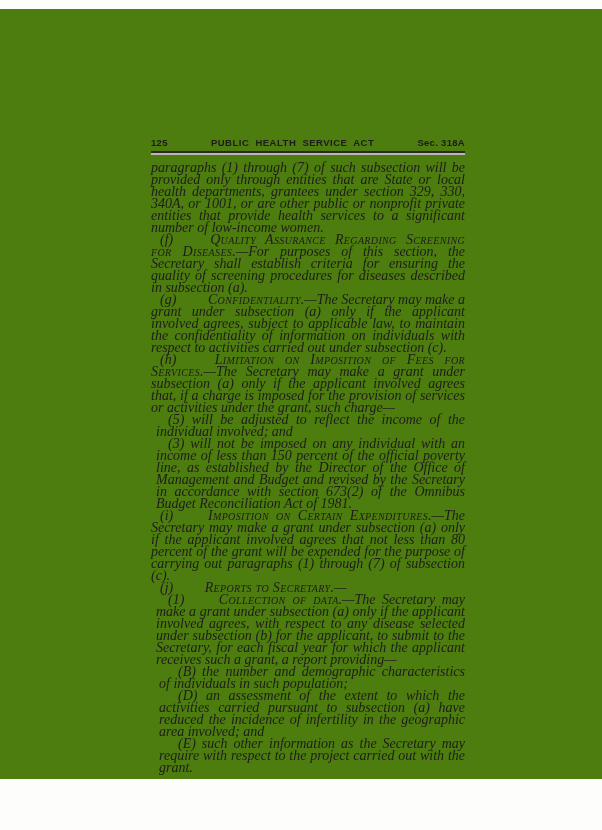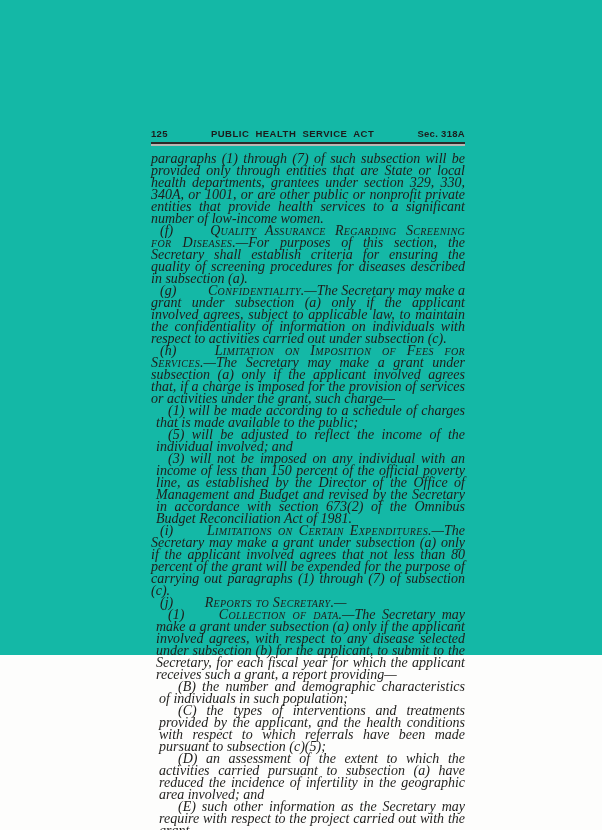--- a/index.html
+++ b/index.html
@@ -8,23 +8,23 @@
     width: 602px;
     height: 830px;
     overflow: hidden;
   }
   body {
     background: #fdfdfc;
     font-family: "Liberation Serif", serif;
   }
   .sheet {
     position: absolute;
-    left: 0; top: 0;
-    width: 602px; height: 655px;
-    background: #14b8a6;
+    left: 0; top: 9px;
+    width: 602px; height: 770px;
+    background: #4d7c0f;
   }
   .content {
     position: absolute;
     left: 151px;
     top: 128px;
     width: 314px;
     color: #1e1d1b;
   }
   .running-head {
     display: flex;
@@ -78,25 +78,23 @@
       <span class="pageno">125</span>
       <span class="title">PUBLIC HEALTH SERVICE ACT</span>
       <span class="section">Sec. 318A</span>
     </div>
     <div class="head-rule"></div>
     <div class="doc-body">
         <p class="L0 flush"><span>paragraphs (1) through (7) of such subsection will be provided only through entities that are State or local health departments, grantees under section 329, 330, 340A, or 1001, or are other public or nonprofit private entities that provide health services to a significant number of low-income women.</span></p>
         <p class="L0"><span>(f) </span><span class="sc">Quality Assurance Regarding Screening for Diseases</span><span>.—For purposes of this section, the Secretary shall establish criteria for ensuring the quality of screening procedures for diseases described in subsection (a).</span></p>
         <p class="L0"><span>(g) </span><span class="sc">Confidentiality</span><span>.—The Secretary may make a grant under subsection (a) only if the applicant involved agrees, subject to applicable law, to maintain the confidentiality of information on individuals with respect to activities carried out under subsection (c).</span></p>
         <p class="L0"><span>(h) </span><span class="sc">Limitation on Imposition of Fees for Services</span><span>.—The Secretary may make a grant under subsection (a) only if the applicant involved agrees that, if a charge is imposed for the provision of services or activities under the grant, such charge—</span></p>
-        <p class="L1"><span>(1) will be made according to a schedule of charges that is made available to the public;</span></p>
         <p class="L1"><span>(5) will be adjusted to reflect the income of the individual involved; and</span></p>
         <p class="L1"><span>(3) will not be imposed on any individual with an income of less than 150 percent of the official poverty line, as established by the Director of the Office of Management and Budget and revised by the Secretary in accordance with section 673(2) of the Omnibus Budget Reconciliation Act of 1981.</span></p>
-        <p class="L0"><span>(i) </span><span class="sc">Limitations on Certain Expenditures</span><span>.—The Secretary may make a grant under subsection (a) only if the applicant involved agrees that not less than 80 percent of the grant will be expended for the purpose of carrying out paragraphs (1) through (7) of subsection (c).</span></p>
+        <p class="L0"><span>(i) </span><span class="sc">Imposition on Certain Expenditures</span><span>.—The Secretary may make a grant under subsection (a) only if the applicant involved agrees that not less than 80 percent of the grant will be expended for the purpose of carrying out paragraphs (1) through (7) of subsection (c).</span></p>
         <p class="L0"><span>(j) </span><span class="sc">Reports to Secretary</span><span>.—</span></p>
         <p class="L1"><span>(1) </span><span class="sc">Collection of data</span><span>.—The Secretary may make a grant under subsection (a) only if the applicant involved agrees, with respect to any disease selected under subsection (b) for the applicant, to submit to the Secretary, for each fiscal year for which the applicant receives such a grant, a report providing—</span></p>
         <p class="L2"><span>(B) the number and demographic characteristics of individuals in such population;</span></p>
-        <p class="L2"><span>(C) the types of interventions and treatments provided by the applicant, and the health conditions with respect to which referrals have been made pursuant to subsection (c)(5);</span></p>
         <p class="L2"><span>(D) an assessment of the extent to which the activities carried pursuant to subsection (a) have reduced the incidence of infertility in the geographic area involved; and</span></p>
         <p class="L2"><span>(E) such other information as the Secretary may require with respect to the project carried out with the grant.</span></p>
       </div>
   </div>
 </div>
 
 </body></html>

